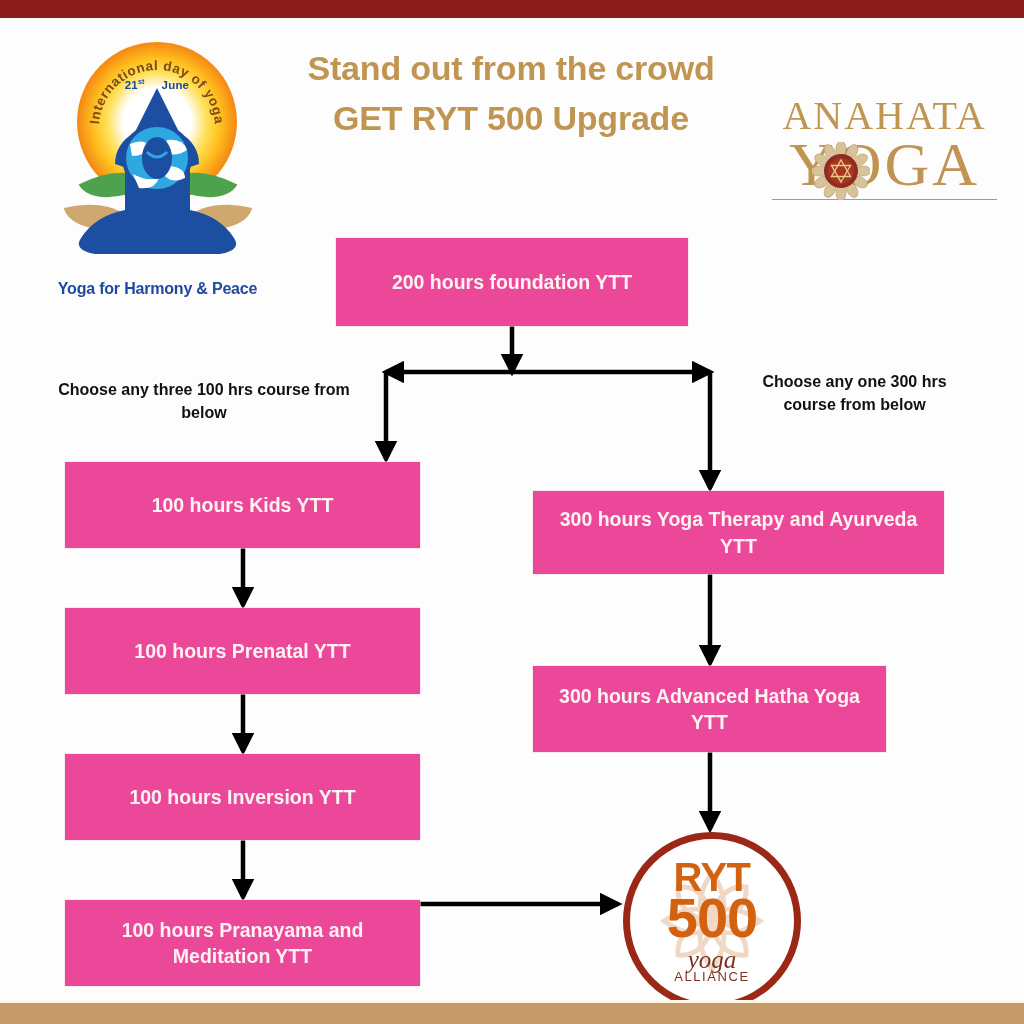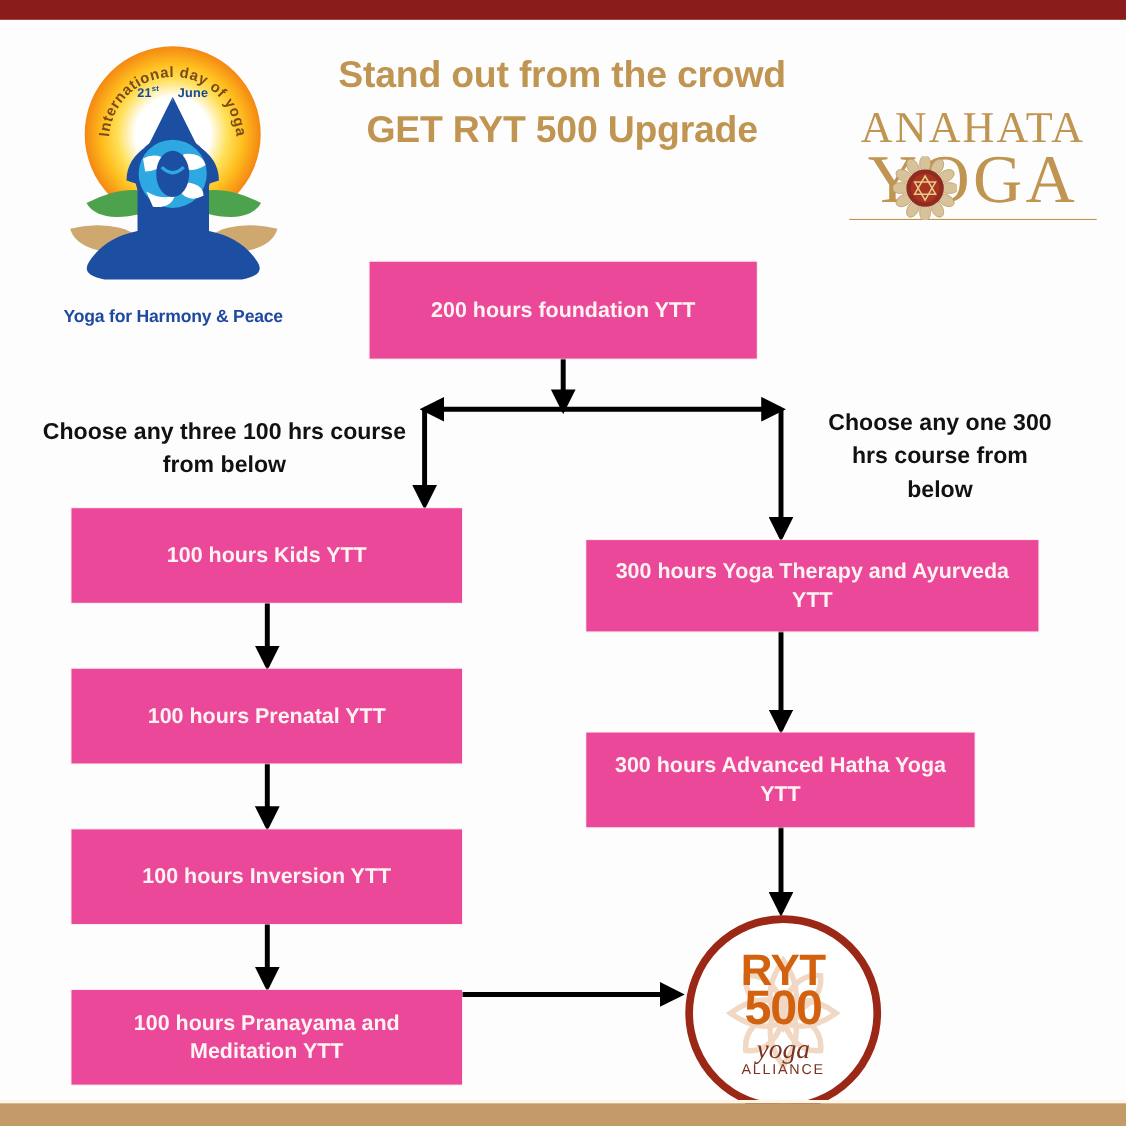--- a/index.html
+++ b/index.html
@@ -138,21 +138,21 @@
     text-align: center;
     line-height: 1.35;
     padding: 4px 10px;
     box-shadow: 0 0 0 1px rgba(248,222,222,0.55);
   }
 
   
   .caption {
     position: absolute;
     color: #111111;
-    font-size: 21px;
+    font-size: 16px;
     font-weight: bold;
     text-align: center;
     line-height: 1.45;
   }
 
   
   .flow-svg {
     position: absolute; left: 0; top: 0;
     width: 1024px; height: 1024px;
     pointer-events: none;
@@ -176,21 +176,21 @@
   .ryt-lotus svg { width: 150px; height: 150px; display: block; }
   .ryt-text {
     position: relative; z-index: 2;
     text-align: center; line-height: 0.92;
   }
   .ryt-ryt {
     color: #d2620f; font-size: 40px; font-weight: bold;
     letter-spacing: -0.5px;
   }
   .ryt-500 {
-    color: #d2620f; font-size: 44px; font-weight: bold;
+    color: #d2620f; font-size: 56px; font-weight: bold;
     letter-spacing: -1px; margin-top: -4px;
   }
   .ryt-yoga {
     color: #7b3220; font-size: 25px;
     font-family: "Liberation Serif", serif;
     font-style: italic; margin-top: 4px; line-height: 1;
   }
   .ryt-alliance {
     color: #7b3220; font-size: 13px;
     letter-spacing: 1.6px; margin-top: -1px;

